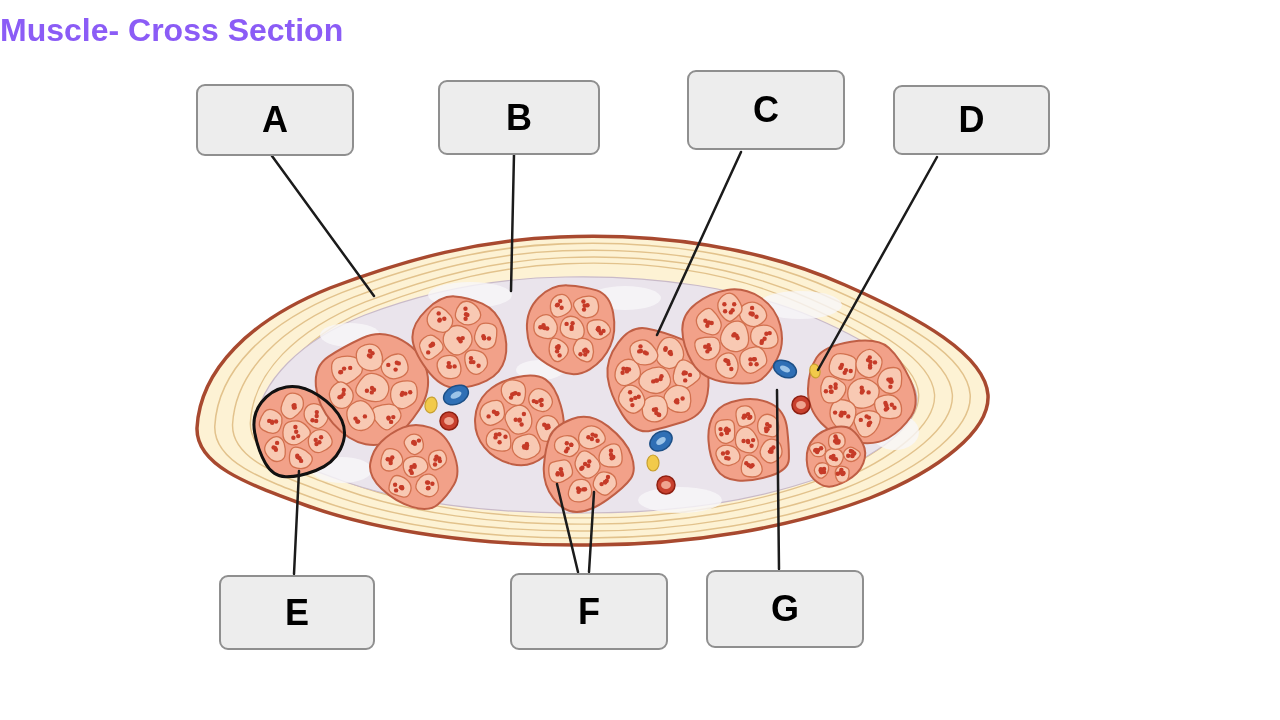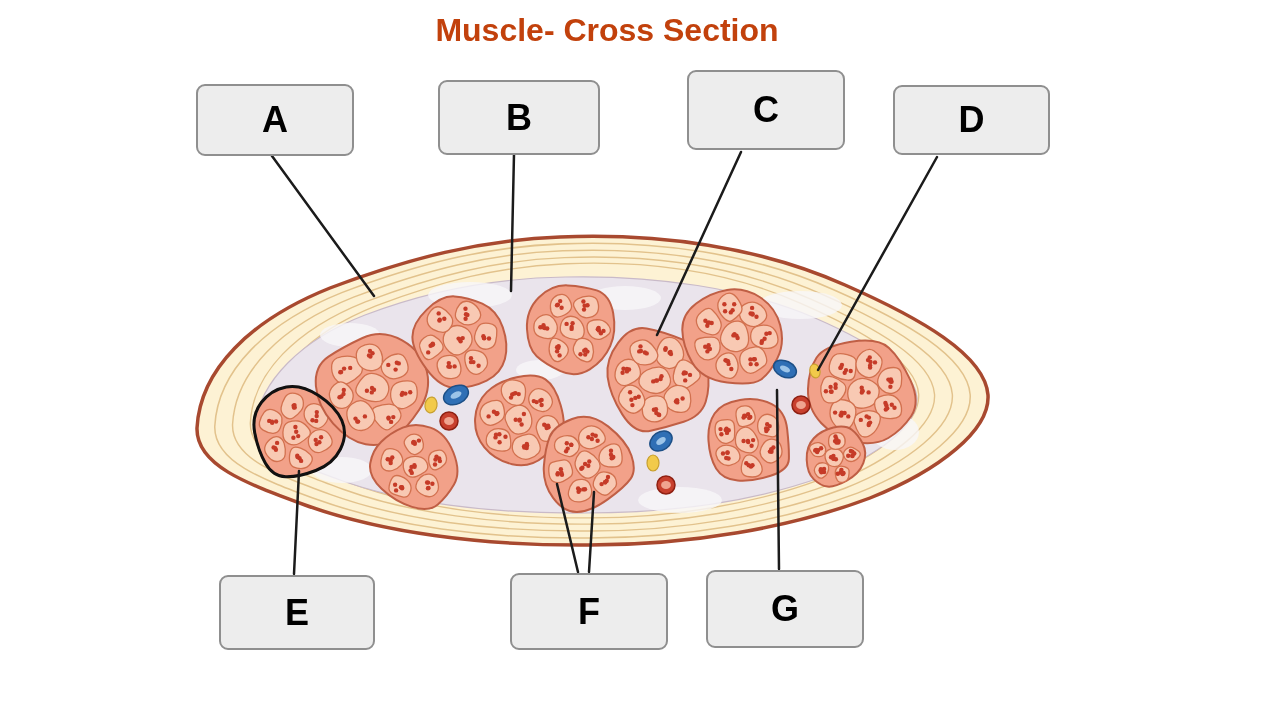--- a/index.html
+++ b/index.html
@@ -1,22 +1,22 @@
 <!DOCTYPE html>
 <html><head>
 <meta charset="utf-8">
 <style>
   html,body{margin:0;padding:0;background:#fff;}
   #stage{
     position:relative;width:1280px;height:720px;background:#ffffff;overflow:hidden;
     font-family:"Liberation Sans",sans-serif;
   }
   .title{
-    position:absolute;top:12px;left:12px;width:1190px;text-align:center;
-    font-weight:700;font-size:32px;color:#c2410c;
+    position:absolute;top:12px;left:0;width:1190px;
+    font-weight:700;font-size:32px;color:#8b5cf6;
   }
   .label-box{
     position:absolute;background:#ededed;border:2px solid #8f8f8f;border-radius:9px;
     display:flex;align-items:center;justify-content:center;
     font-weight:700;font-size:36px;color:#000;box-sizing:border-box;
   }
   #box-a{left:196px;top:84px;width:158px;height:72px;}
   #box-b{left:438px;top:80px;width:162px;height:75px;}
   #box-c{left:687px;top:70px;width:158px;height:80px;}
   #box-d{left:893px;top:85px;width:157px;height:70px;}

